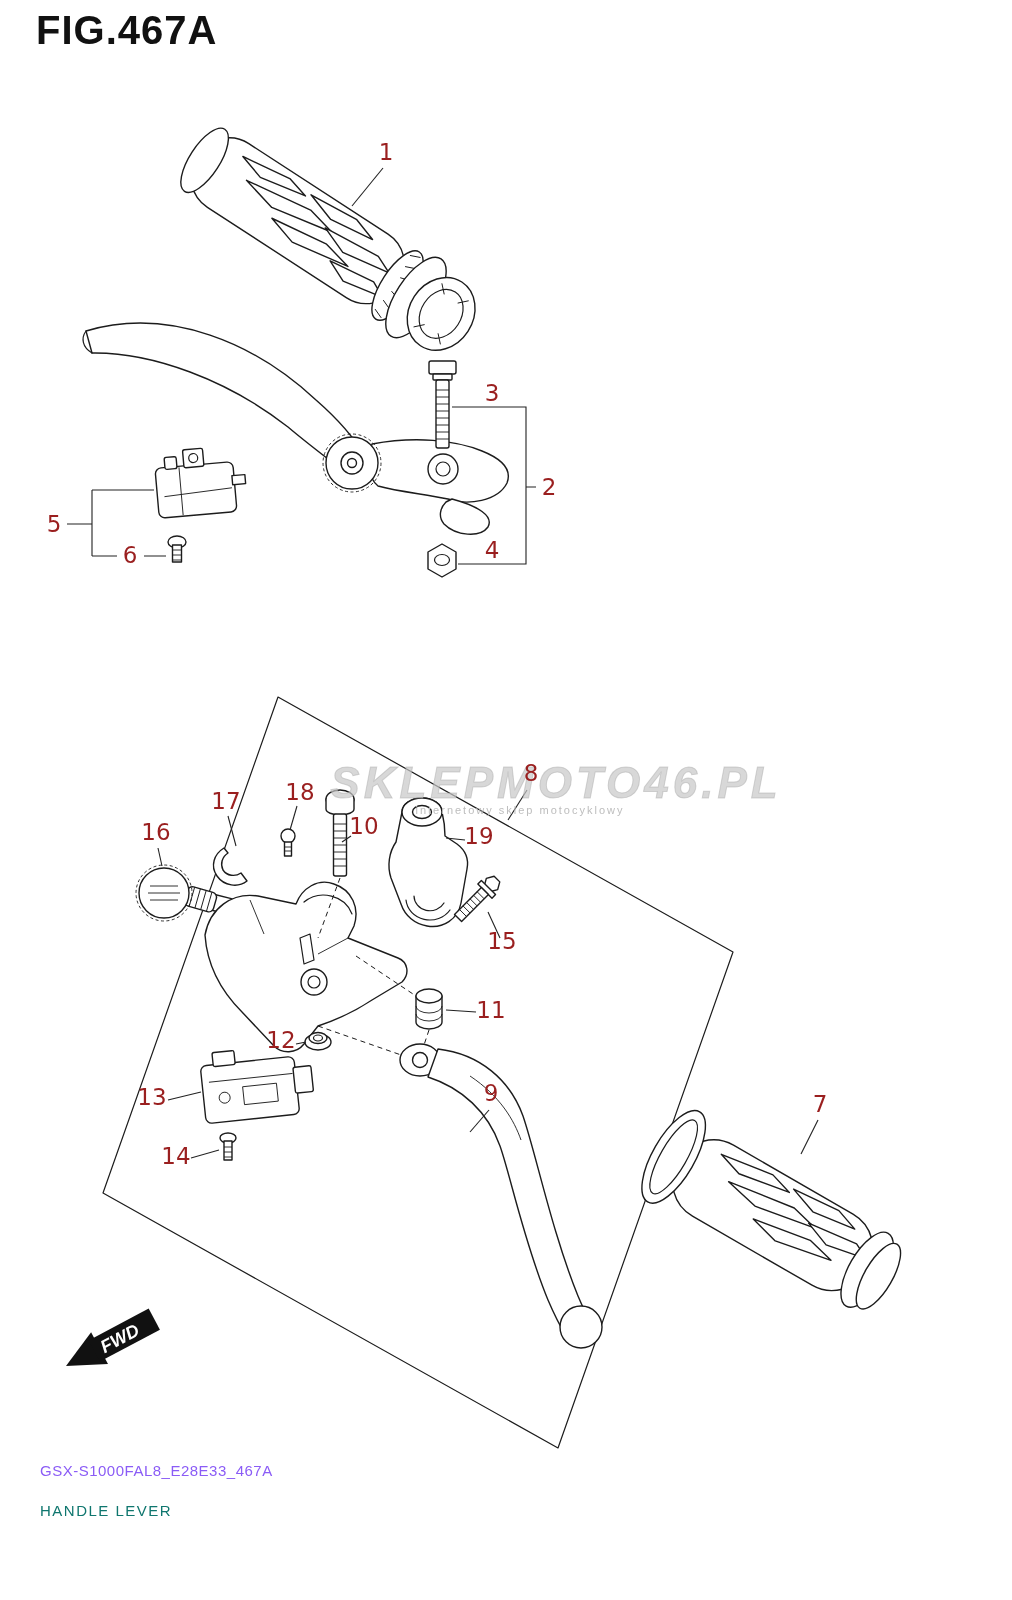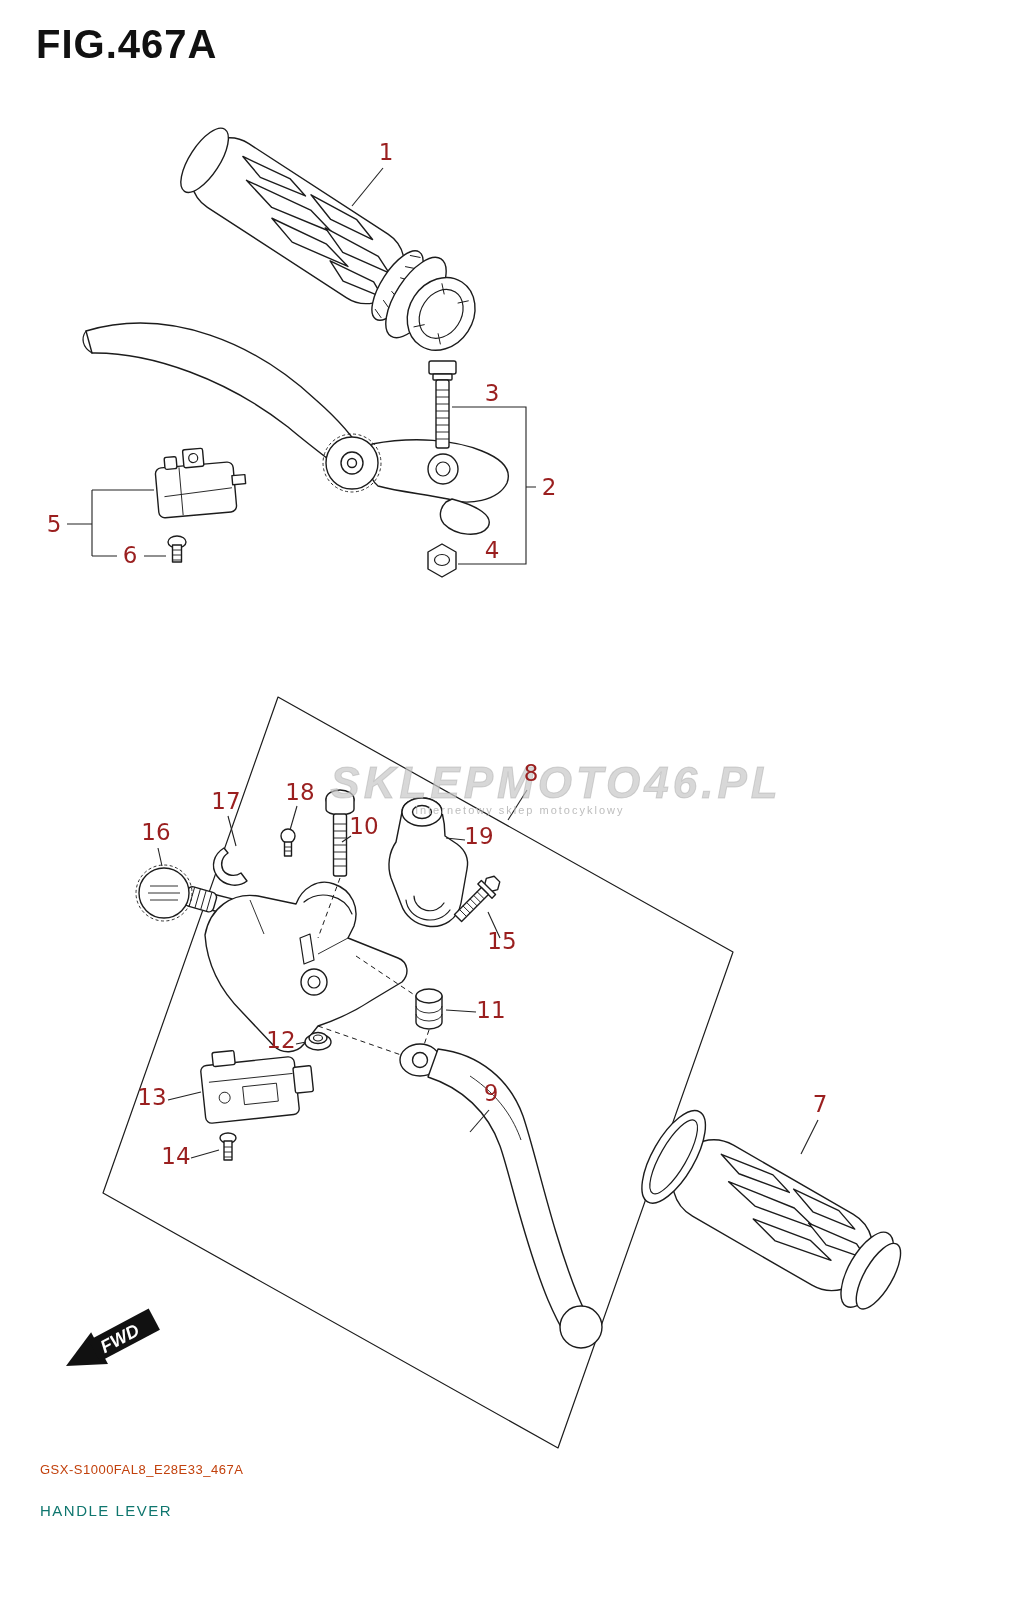--- a/index.html
+++ b/index.html
@@ -1,20 +1,20 @@
 <!DOCTYPE html>
 <html><head>
 <meta charset="utf-8">
 <style>
   html,body{margin:0;padding:0;background:#ffffff;}
   .page{position:relative;width:1012px;height:1600px;background:#fff;overflow:hidden;
         font-family:"Liberation Sans","DejaVu Sans",sans-serif;}
-  .fig-title{position:absolute;left:36px;top:22px;font-size:40px;font-weight:bold;
+  .fig-title{position:absolute;left:36px;top:8px;font-size:40px;font-weight:bold;
              color:#111;letter-spacing:1px;}
-  .footer-code{position:absolute;left:40px;top:1462px;font-size:13px;color:#c2410c;letter-spacing:.5px;}
+  .footer-code{position:absolute;left:40px;top:1462px;font-size:15px;color:#8b5cf6;letter-spacing:.5px;}
   .footer-name{position:absolute;left:40px;top:1502px;font-size:15px;color:#0f766e;letter-spacing:1.5px;}
   svg{position:absolute;left:0;top:0;}
   .pt{fill:#fff;stroke:#1c1c1c;stroke-width:1.4;stroke-linejoin:round;stroke-linecap:round;}
   .ln{fill:none;stroke:#1c1c1c;stroke-width:1.2;stroke-linejoin:round;stroke-linecap:round;}
   .thin{fill:none;stroke:#1c1c1c;stroke-width:.9;}
   .dash{fill:none;stroke:#1c1c1c;stroke-width:1;stroke-dasharray:5 4;}
   .leader{fill:none;stroke:#222;stroke-width:1.1;}
   .callout{font:23px "DejaVu Sans",sans-serif;fill:#9a1f1f;text-anchor:middle;}
   .wm-main{font:italic bold 44px "Liberation Sans",sans-serif;fill:#c7c7c7;fill-opacity:.7;
            stroke:#a9a9a9;stroke-opacity:.45;stroke-width:1;letter-spacing:4px;text-anchor:middle;}

